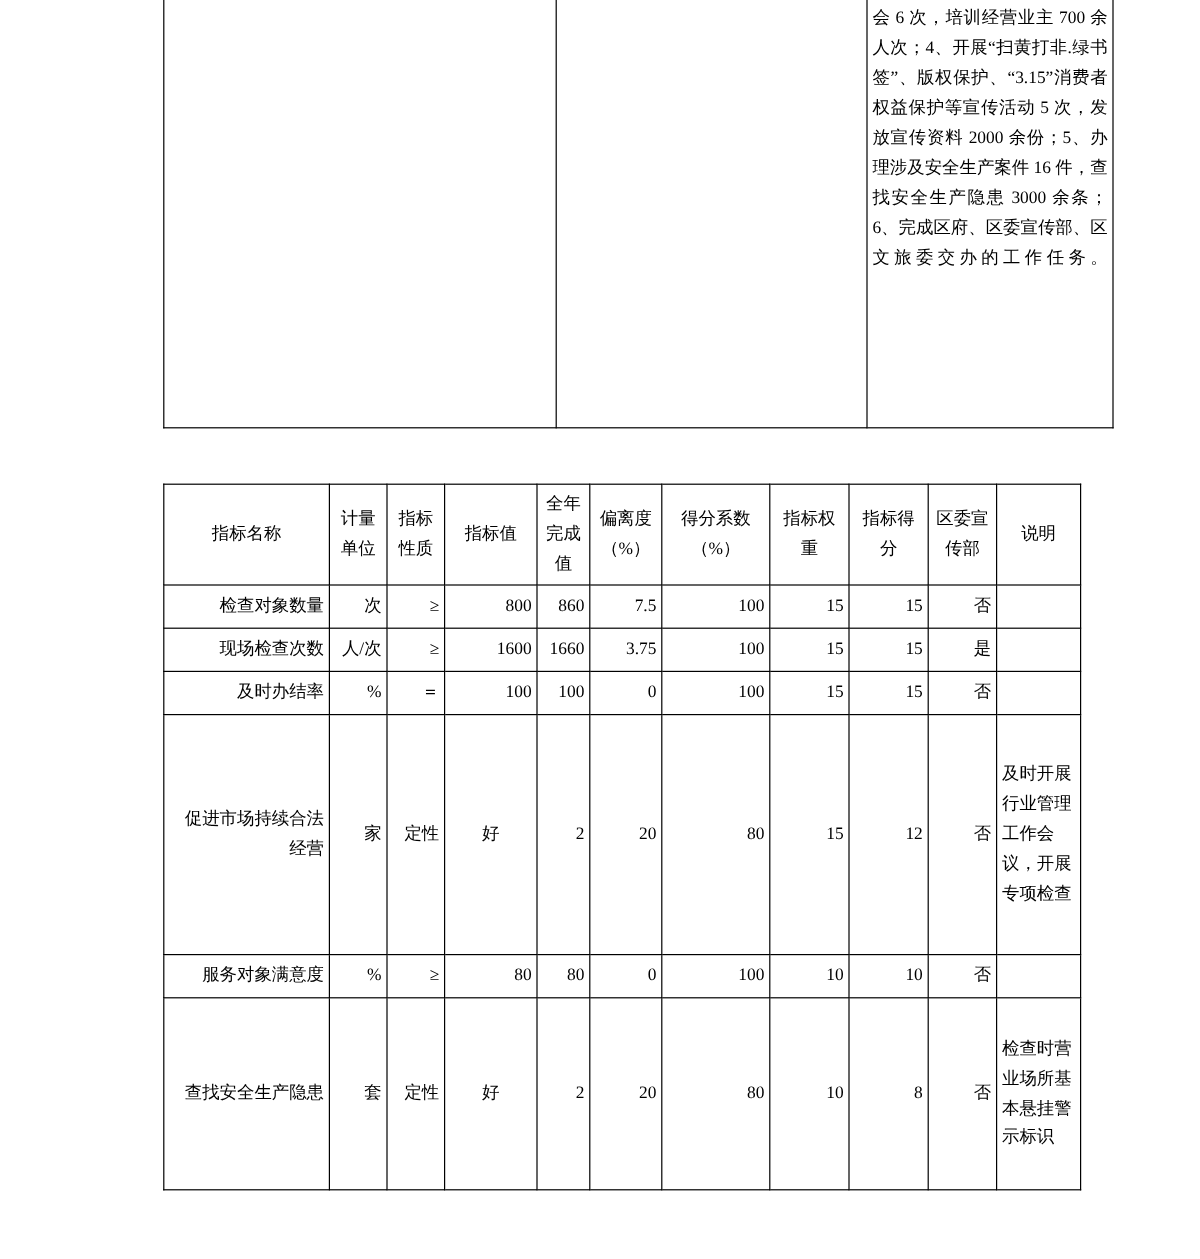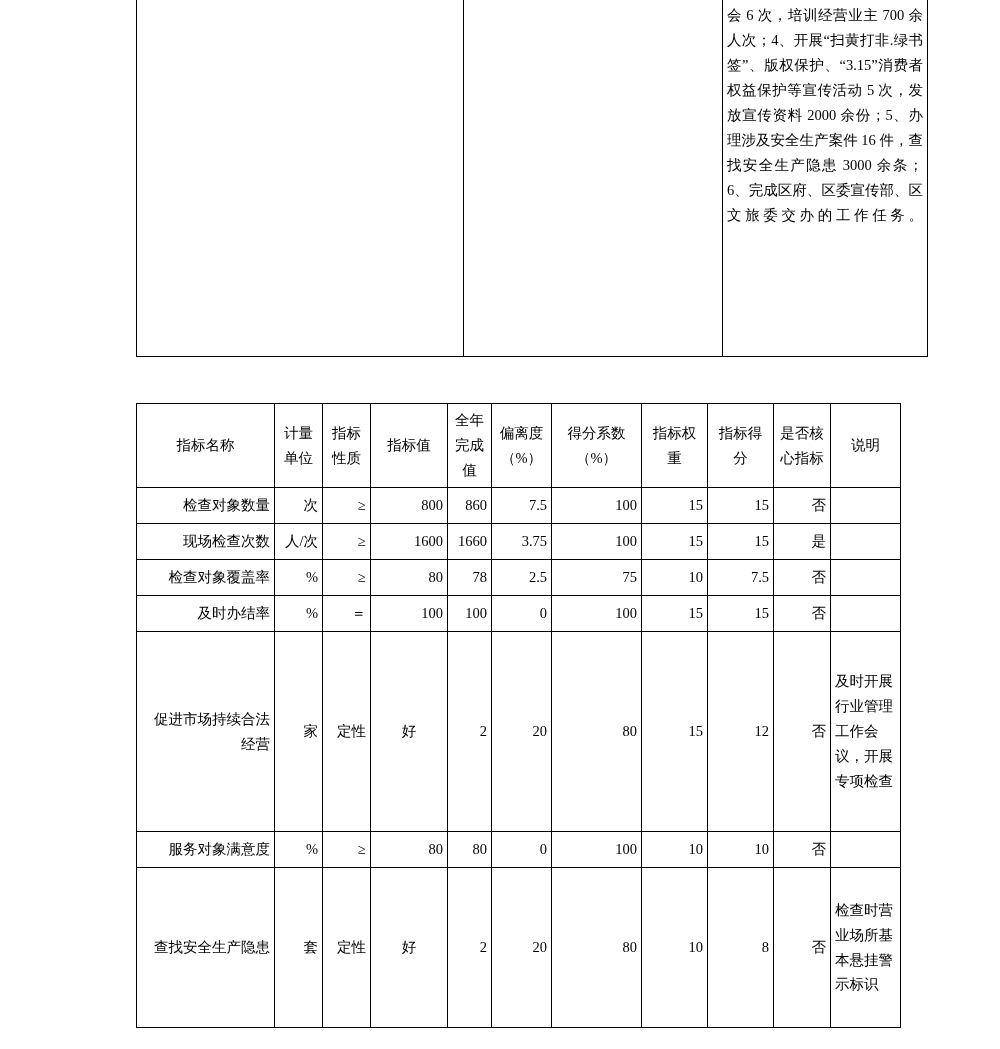--- a/index.html
+++ b/index.html
@@ -114,21 +114,21 @@
       <tr style="height:84px;">
         <td class="hdr">指标名称</td>
         <td class="hdr">计量单位</td>
         <td class="hdr">指标性质</td>
         <td class="hdr">指标值</td>
         <td class="hdr">全年完成值</td>
         <td class="hdr">偏离度（%）</td>
         <td class="hdr">得分系数（%）</td>
         <td class="hdr">指标权重</td>
         <td class="hdr">指标得分</td>
-        <td class="hdr">是否核心指标</td>
+        <td class="hdr">区委宣传部</td>
         <td class="hdr">说明</td>
       </tr>
 
       <tr style="height:36px;">
         <td class="l mid">检查对象数量</td>
         <td class="l mid">次</td>
         <td class="l mid">≥</td>
         <td class="r">800</td>
         <td class="r">860</td>
         <td class="r">7.5</td>
@@ -146,33 +146,20 @@
         <td class="r">1600</td>
         <td class="r">1660</td>
         <td class="r">3.75</td>
         <td class="r">100</td>
         <td class="r">15</td>
         <td class="r">15</td>
         <td class="l mid">是</td>
         <td class="note-cell mid"></td>
       </tr>
 
-      <tr style="height:36px;">
-        <td class="l mid">检查对象覆盖率</td>
-        <td class="l mid">%</td>
-        <td class="l mid">≥</td>
-        <td class="r">80</td>
-        <td class="r">78</td>
-        <td class="r">2.5</td>
-        <td class="r">75</td>
-        <td class="r">10</td>
-        <td class="r">7.5</td>
-        <td class="l mid">否</td>
-        <td class="note-cell mid"></td>
-      </tr>
 
       <tr style="height:36px;">
         <td class="l mid">及时办结率</td>
         <td class="l mid">%</td>
         <td class="l mid">＝</td>
         <td class="r">100</td>
         <td class="r">100</td>
         <td class="r">0</td>
         <td class="r">100</td>
         <td class="r">15</td>

